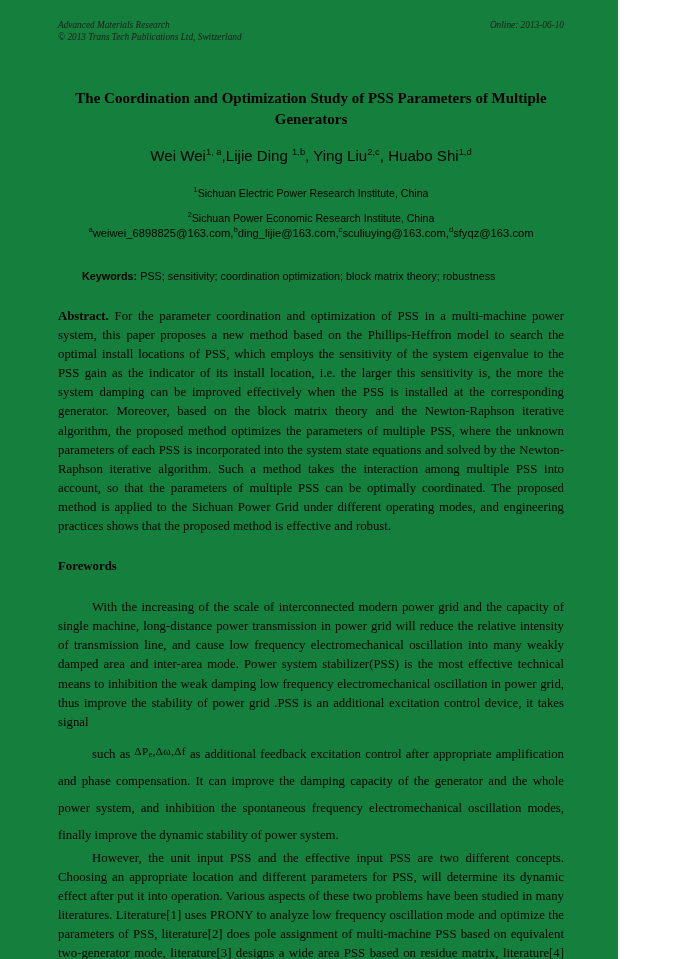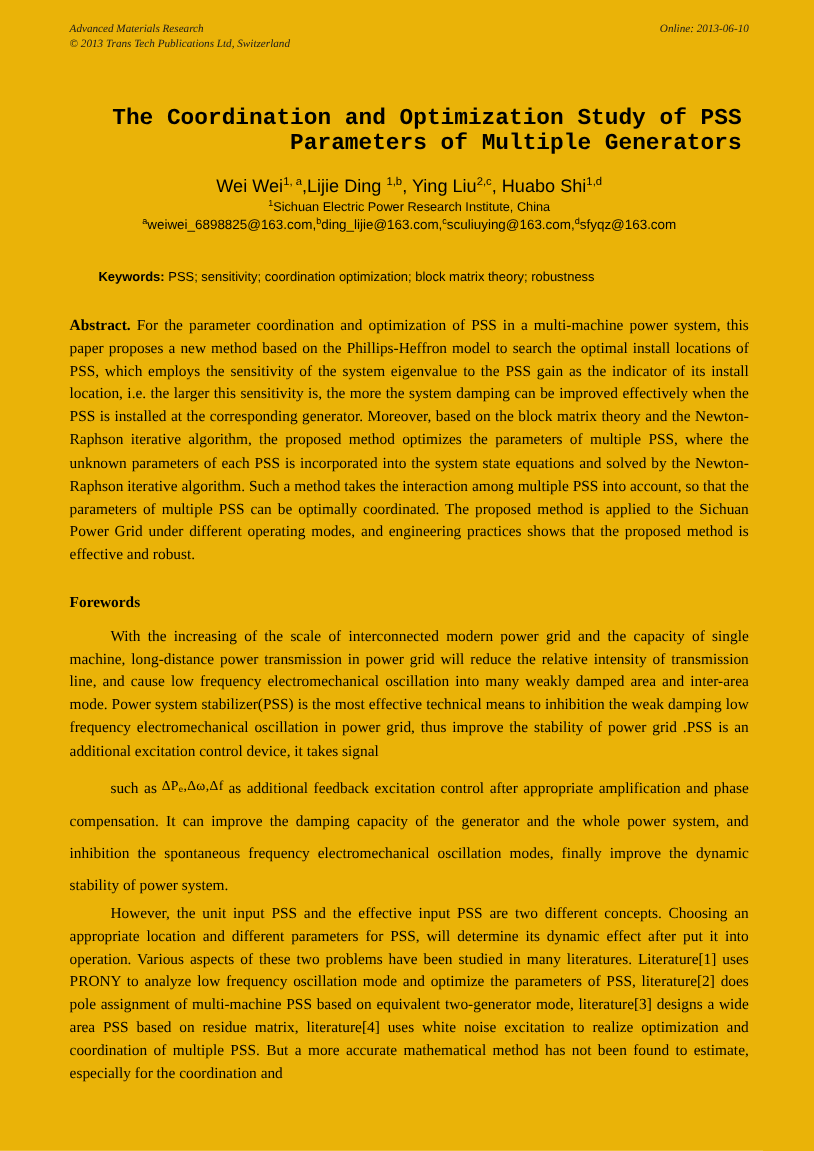--- a/index.html
+++ b/index.html
@@ -11,23 +11,23 @@
     width: 678px;
     height: 959px;
     position: relative;
     font-family: "Liberation Serif", serif;
     color: #000000;
     overflow: hidden;
   }
   .page {
     position: absolute;
     left: 0; top: 0;
-    width: 678px;
+    width: 618px;
     height: 959px;
-    background: #eab308;
+    background: #15803d;
     box-sizing: border-box;
     padding: 20px 54px 0 58px;
   }
 
   
   .journal-header {
     position: relative;
     font-family: "Liberation Serif", serif;
     font-style: italic;
     font-size: 9.3px;
@@ -46,43 +46,43 @@
     position: absolute;
     right: 0;
     top: 0;
     font-style: italic;
     font-size: 9.3px;
     white-space: nowrap;
   }
 
   
   .title {
-    font-family: Liberation Mono, monospace;
+    font-family: Liberation Serif, serif;
     font-weight: bold;
-    font-size: 19px;
+    font-size: 15px;
     line-height: 21px;
-    text-align: right;
+    text-align: center;
     margin: 16px 6px 0 6px;
   }
   .authors {
     font-family: "Liberation Sans", sans-serif;
     font-size: 15.1px;
     line-height: 20px;
     text-align: center;
     margin-top: 16px;
     white-space: nowrap;
   }
   .authors sup { font-size: 9.4px; vertical-align: super; line-height: 0; }
 
   .affil {
     font-family: "Liberation Sans", sans-serif;
     font-size: 10.6px;
     line-height: 14px;
     text-align: center;
-    margin-top: 0;
+    margin-top: 20px;
   }
   .affil sup { font-size: 7.4px; vertical-align: super; line-height: 0; }
   .affil.second { margin-top: 11px; }
 
   .emails {
     font-family: "Liberation Sans", sans-serif;
     font-size: 11.2px;
     line-height: 15px;
     text-align: center;
     margin-top: 1px;
@@ -131,21 +131,21 @@
 
   p.body {
     font-family: "Liberation Serif", serif;
     font-size: 12.8px;
     line-height: 19.1px;
     text-align: justify;
     text-justify: inter-word;
     margin: 0;
     text-indent: 34px;
   }
-  p.body.tight { margin-top: 10px; }
+  p.body.tight { margin-top: 23px; }
 
   .para-math {
     font-family: "Liberation Serif", serif;
     font-size: 12.8px;
     line-height: 27px;
     text-align: justify;
     text-justify: inter-word;
     margin: 6px 0 0 0;
     text-indent: 34px;
   }
@@ -174,20 +174,21 @@
     <div class="online">Online: 2013-06-10</div>
   </div>
 
   <div class="title">The Coordination and Optimization Study of PSS Parameters of Multiple Generators</div>
 
   <div class="authors">
     <span><span>Wei Wei</span><sup>1, a</sup><span>,</span></span><span><span>Lijie Ding </span><sup>1,b</sup><span>, </span></span><span><span>Ying Liu</span><sup>2,c</sup><span>, </span></span><span><span>Huabo Shi</span><sup>1,d</sup></span>
   </div>
 
   <div class="affil"><sup>1</sup><span>Sichuan Electric Power Research Institute, China</span></div>
+  <div class="affil second"><sup>2</sup><span>Sichuan Power Economic Research Institute, China</span></div>
 
   <div class="emails"><sup>a</sup><span>weiwei_6898825@163.com</span><span>,</span><sup>b</sup><span>ding_lijie@163.com</span><span>,</span><sup>c</sup><span>sculiuying@163.com</span><span>,</span><sup>d</sup><span>sfyqz@163.com</span></div>
 
 
   <div class="keywords"><span class="kw-label">Keywords:</span><span> PSS; sensitivity; coordination optimization; block matrix theory; robustness</span></div>
 
   <div class="abstract"><span class="ab-label">Abstract.</span><span> For the parameter coordination and optimization of PSS in a multi-machine power system, this paper proposes a new method based on the Phillips-Heffron model to search the optimal install locations of PSS, which employs the sensitivity of the system eigenvalue to the PSS gain as the indicator of its install location, i.e. the larger this sensitivity is, the more the system damping can be improved effectively when the PSS is installed at the corresponding generator. Moreover, based on the block matrix theory and the Newton-Raphson iterative algorithm, the proposed method optimizes the parameters of multiple PSS, where the unknown parameters of each PSS is incorporated into the system state equations and solved by the Newton-Raphson iterative algorithm. Such a method takes the interaction among multiple PSS into account, so that the parameters of multiple PSS can be optimally coordinated. The proposed method is applied to the Sichuan Power Grid under different operating modes, and engineering practices shows that the proposed method is effective and robust.</span></div>
 
   <div class="section-head">Forewords</div>
 

